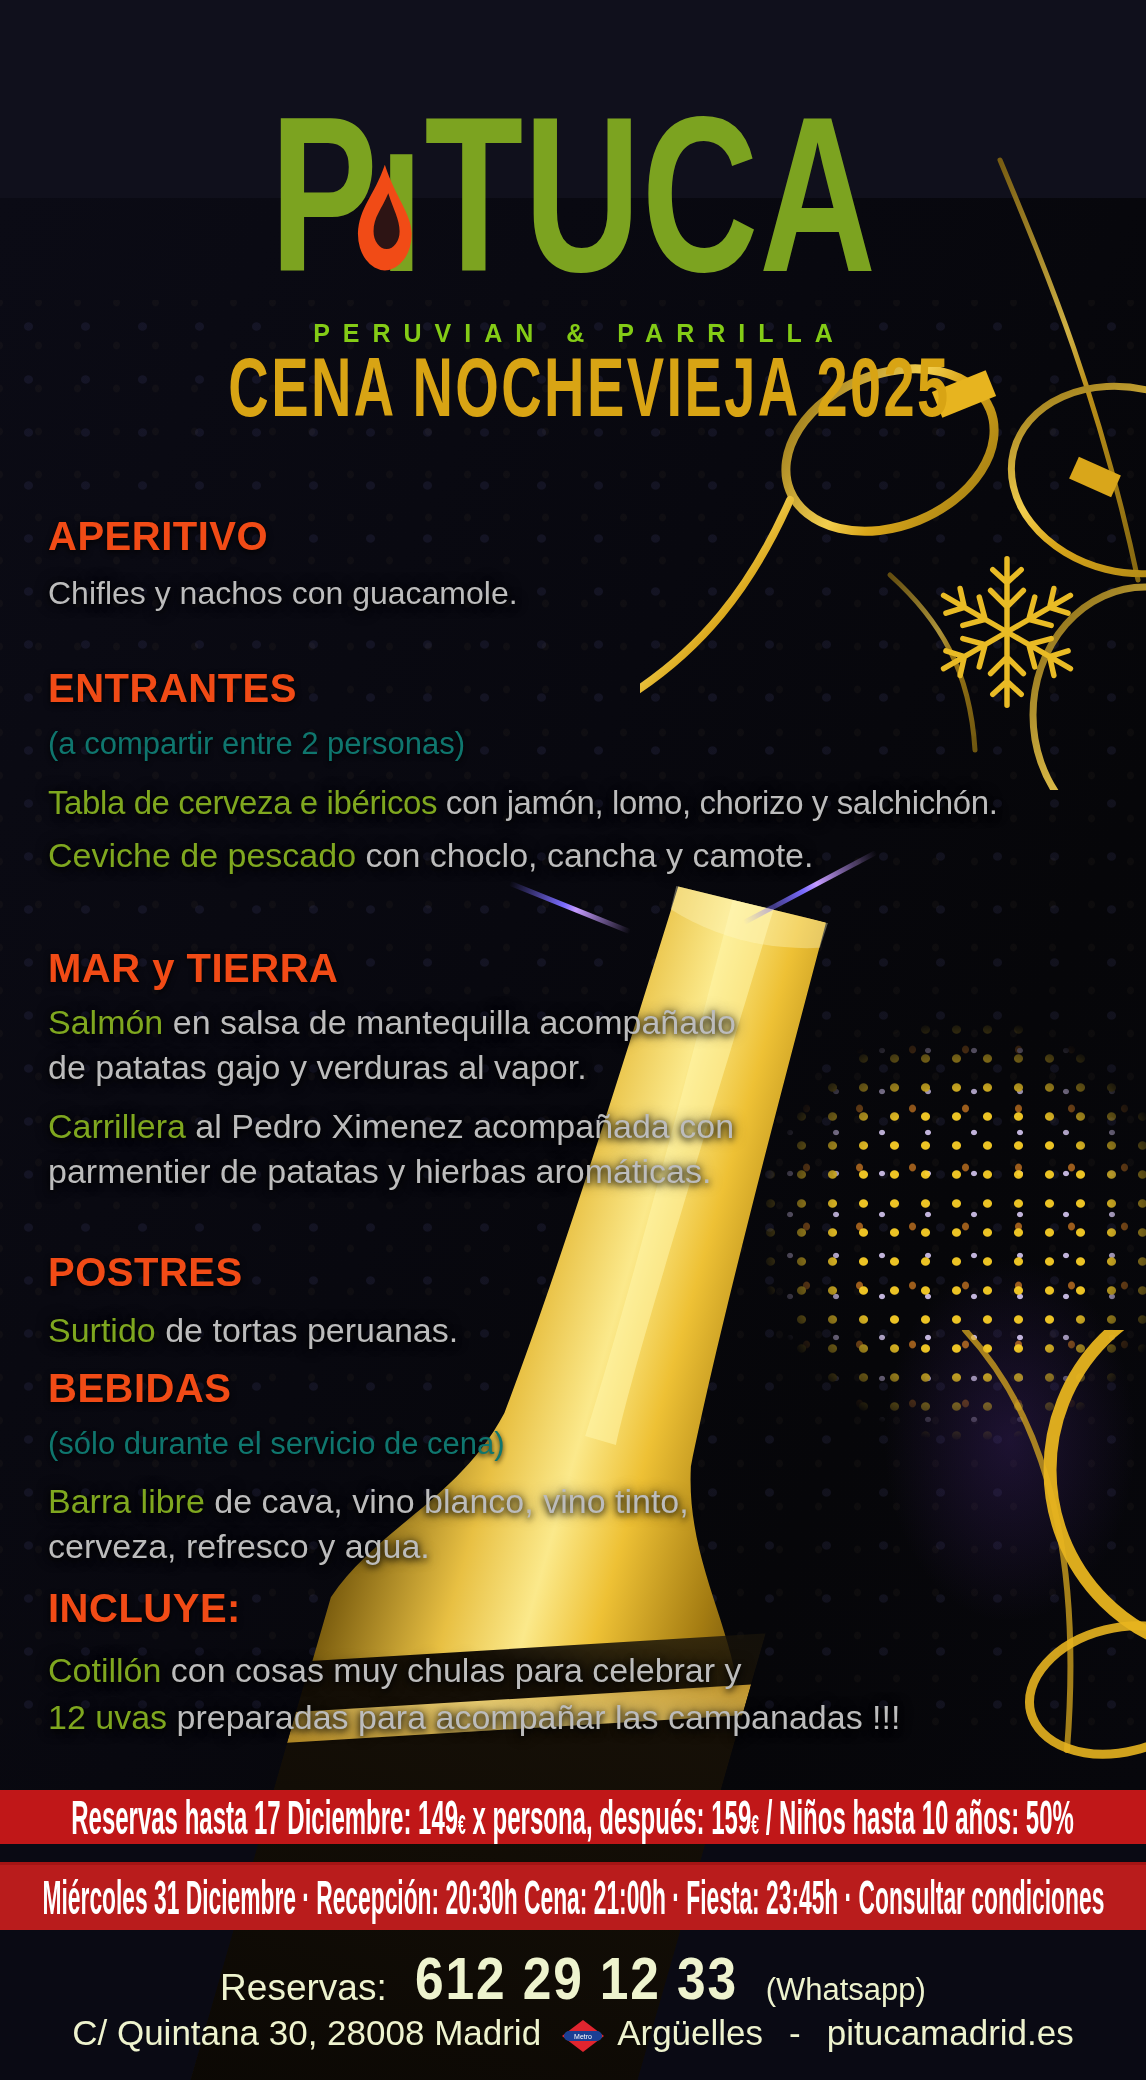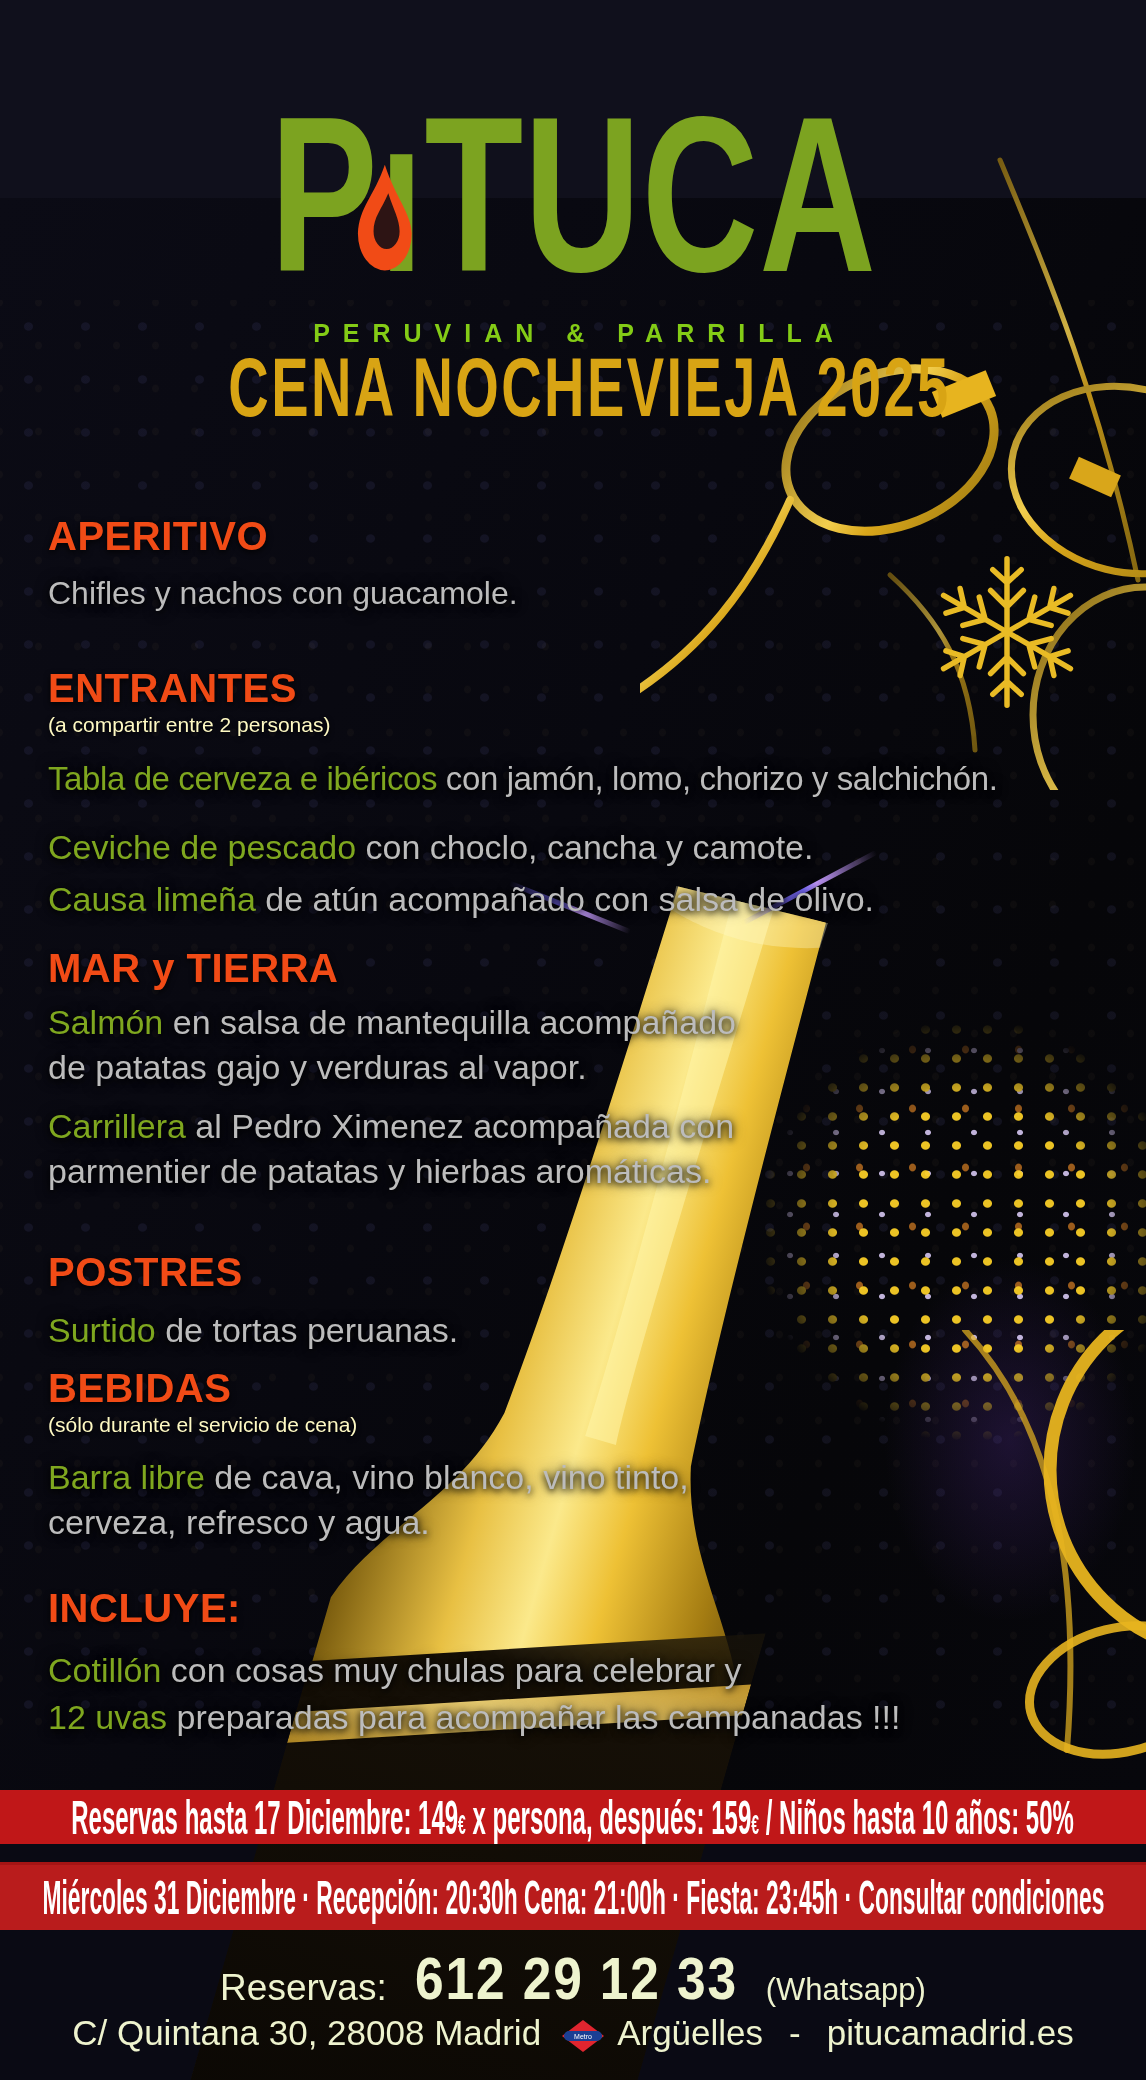--- a/index.html
+++ b/index.html
@@ -44,21 +44,21 @@
 
   
   .bottle { position:absolute; left:540px; top:880px; width:430px; height:1500px;
     transform:rotate(16deg); transform-origin:32% 0; }
 
   
   .content { position:absolute; left:0; top:0; width:100%; height:100%; z-index:3; }
   .menu-section { position:absolute; left:48px; right:10px; }
   .menu-section h2 { font-size:40px; font-weight:bold; color:#f14b16; letter-spacing:.5px;
     text-shadow:0 2px 6px rgba(0,0,0,.9); line-height:1; }
-  .menu-section .sub { font-size:21px; color:#fef9c3; margin-top:6px; line-height:1;
+  .menu-section .sub { font-size:31px; color:#0f766e; margin-top:20px; line-height:1;
     text-shadow:0 2px 5px rgba(0,0,0,.9); }
   .dish { font-size:34px; line-height:1.32; margin-top:16px; white-space:pre-line;
     color:#bcbcbc; text-shadow:0 2px 6px rgba(0,0,0,.95), 0 0 14px rgba(0,0,0,.8); }
   .dish .lead { color:#7fa71f; }
   .dish.tight { font-size:33px; letter-spacing:-0.4px; }
 
   
   .logo { position:absolute; left:0; top:135px; width:100%; text-align:center; }
   .wordmark { display:inline-block; position:relative; font-size:170px; line-height:1;
     font-weight:bold; color:#7ca320; letter-spacing:1px;
@@ -198,22 +198,21 @@
 
   <section class="menu-section" style="top:516px">
     <h2>APERITIVO</h2>
     <p class="dish" style="font-size:32px"><span class="lead"></span><span>Chifles y nachos con guacamole.</span></p>
   </section>
 
   <section class="menu-section" style="top:668px">
     <h2>ENTRANTES</h2>
     <div class="sub">(a compartir entre 2 personas)</div>
     <p class="dish tight" style="margin-top:22px"><span class="lead">Tabla de cerveza e ibéricos</span><span> con jamón, lomo, chorizo y salchichón.</span></p>
-    <p class="dish" style="margin-top:24px"><span class="lead">Ceviche de pescado</span><span> con choclo, cancha y camote.</span></p>
-    <p class="dish" style="margin-top:8px"><span class="lead">Causa limeña</span><span> de atún acompañado con salsa de olivo.</span></p>
+    <p class="dish" style="margin-top:8px"><span class="lead">Ceviche de pescado</span><span> con choclo, cancha y camote.</span></p>
   </section>
 
   <section class="menu-section" style="top:948px">
     <h2>MAR y TIERRA</h2>
     <p class="dish" style="margin-top:12px"><span class="lead">Salmón</span><span> en salsa de mantequilla acompañado
 de patatas gajo y verduras al vapor.</span></p>
     <p class="dish" style="margin-top:14px"><span class="lead">Carrillera</span><span> al Pedro Ximenez acompañada con
 parmentier de patatas y hierbas aromáticas.</span></p>
   </section>
 

